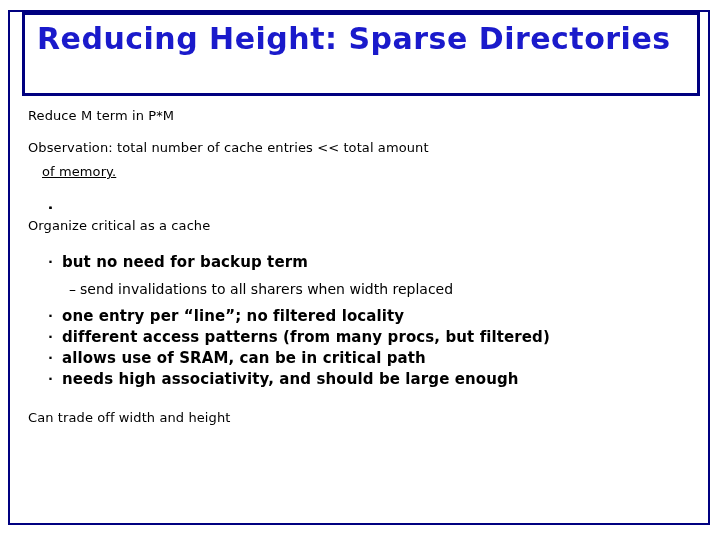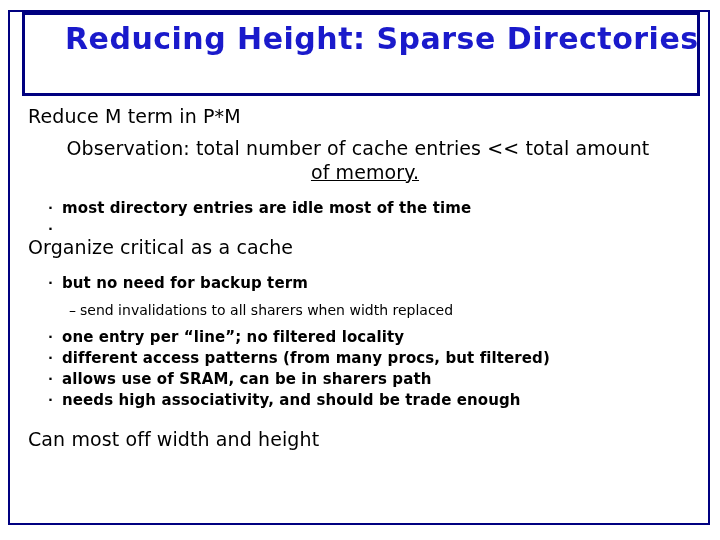--- a/index.html
+++ b/index.html
@@ -42,56 +42,54 @@
     width: 678px;
     height: 85px;
     border: 3px solid #000080;
     border-top-width: 4px;
     box-sizing: border-box;
     background: #ffffff;
   }
 
   #title-text {
     position: absolute;
-    left: 0;
+    left: 12px;
     right: 0;
     top: 6px;
     text-align: left;
     font-family: "DejaVu Sans", sans-serif;
     font-weight: bold;
     font-size: 30px;
     letter-spacing: 0.5px;
     color: #1a1 acb;
     color: #1a1acb;
     white-space: nowrap;
-    padding-left: 40px;
   }
 
   
   #body {
     position: absolute;
     left: 28px;
     top: 104px;
     width: 668px;
     height: 380px;
     color: #000000;
   }
 
   .lvl1 {
     font-family: "DejaVu Sans", sans-serif;
-    font-size: 19px;
+    font-size: 13px;
     font-weight: normal;
     line-height: 24px;
     color: #000000;
     margin: 0 0 2px 0;
     letter-spacing: 0.1px;
   }
   .lvl1.wrapped {
     width: 660px;
-    text-align: center;
   }
   .lvl1 .cont {
     display: block;
     padding-left: 14px;
     text-decoration: underline;
   }
 
   .lvl2 {
     font-family: "DejaVu Sans", sans-serif;
     font-size: 15px;
@@ -160,21 +158,20 @@
 
     <p class="lvl1 wrapped">
       <span>Observation: total number of cache entries &lt;&lt; total amount</span>
       <span class="cont">of memory.</span>
     </p>
 
     <div class="gap-m"></div>
 
     <p class="lvl2">
       <span class="bullet">·</span>
-      <span>most directory entries are idle most of the time</span>
     </p>
 
     <p class="lvl2">
       <span class="bullet">·</span>
     </p>
 
     <div class="gap-l"></div>
 
     <p class="lvl1">Organize critical as a cache</p>
 
@@ -199,31 +196,31 @@
       <span>one entry per “line”; no filtered locality</span>
     </p>
 
     <p class="lvl2">
       <span class="bullet">·</span>
       <span>different access patterns (from many procs, but filtered)</span>
     </p>
 
     <p class="lvl2">
       <span class="bullet">·</span>
-      <span>allows use of SRAM, can be in sharers path</span>
-    </p>
-
-    <p class="lvl2">
-      <span class="bullet">·</span>
-      <span>needs high associativity, and should be trade enough</span>
+      <span>allows use of SRAM, can be in critical path</span>
+    </p>
+
+    <p class="lvl2">
+      <span class="bullet">·</span>
+      <span>needs high associativity, and should be large enough</span>
     </p>
 
     <div class="gap-l"></div>
 
-    <p class="lvl1">Can most off width and height</p>
+    <p class="lvl1">Can trade off width and height</p>
 
   </div>
 
   <div id="footer">
     
     
     
     
     
   </div>

